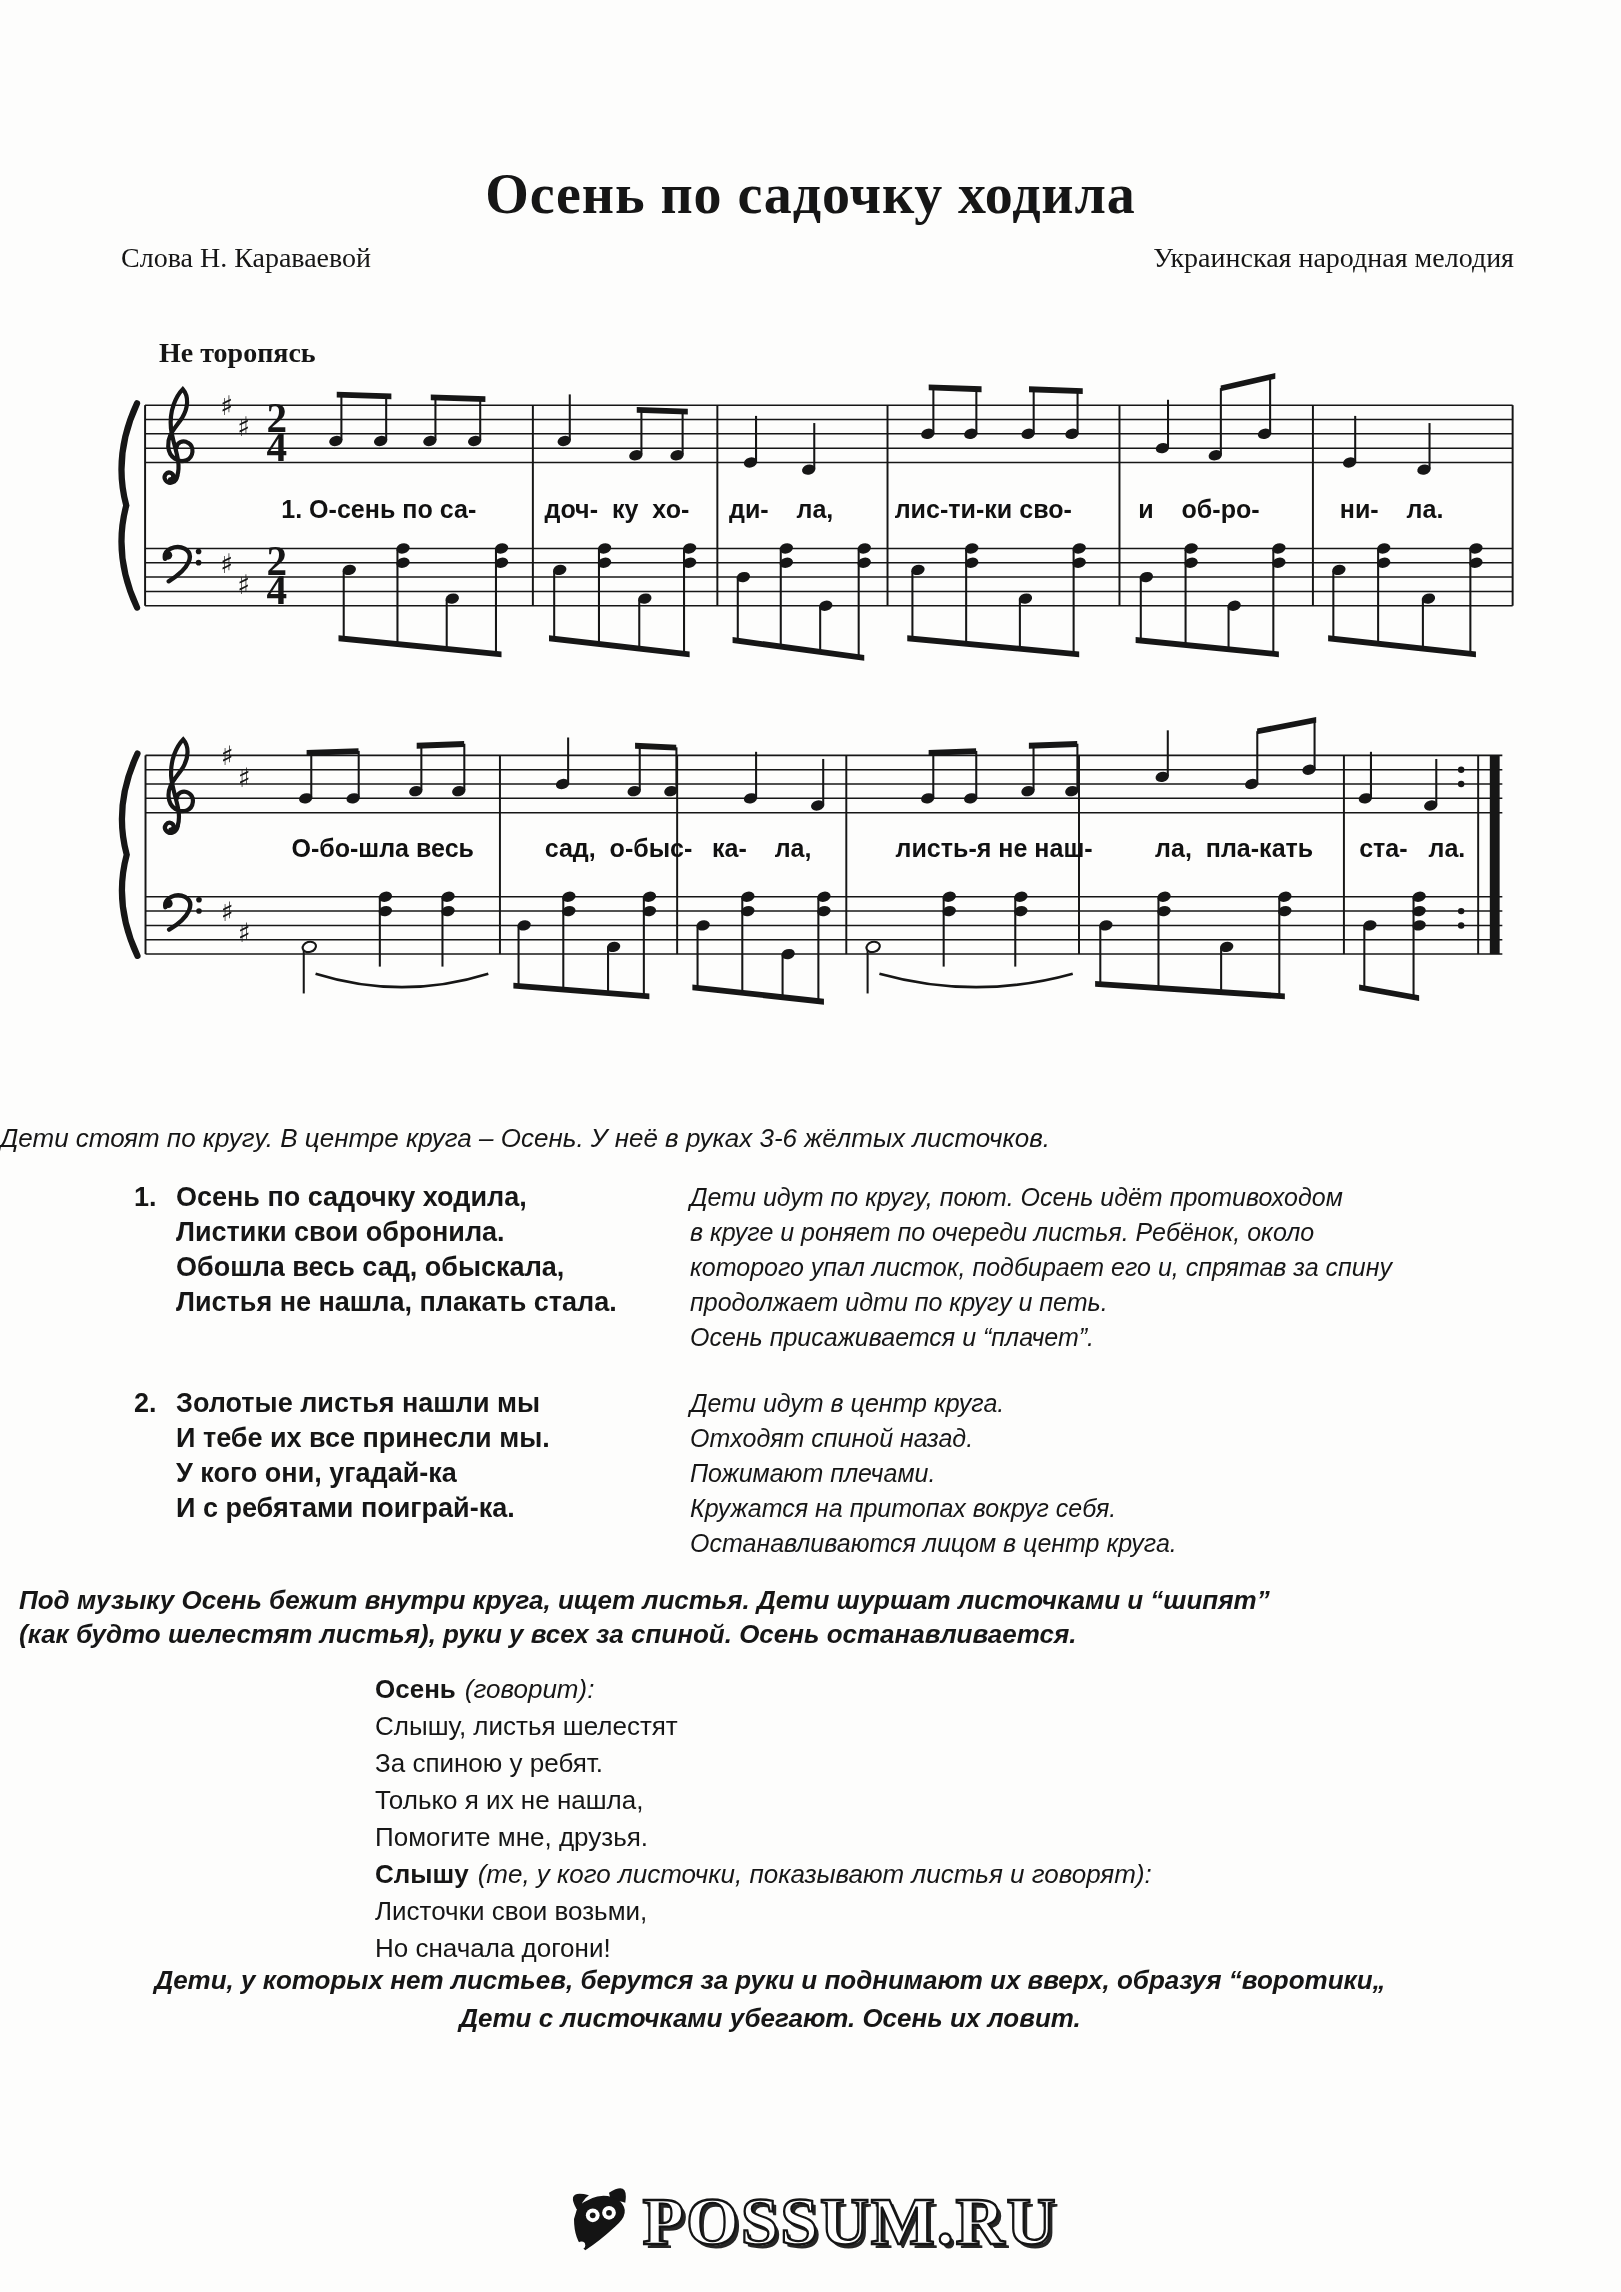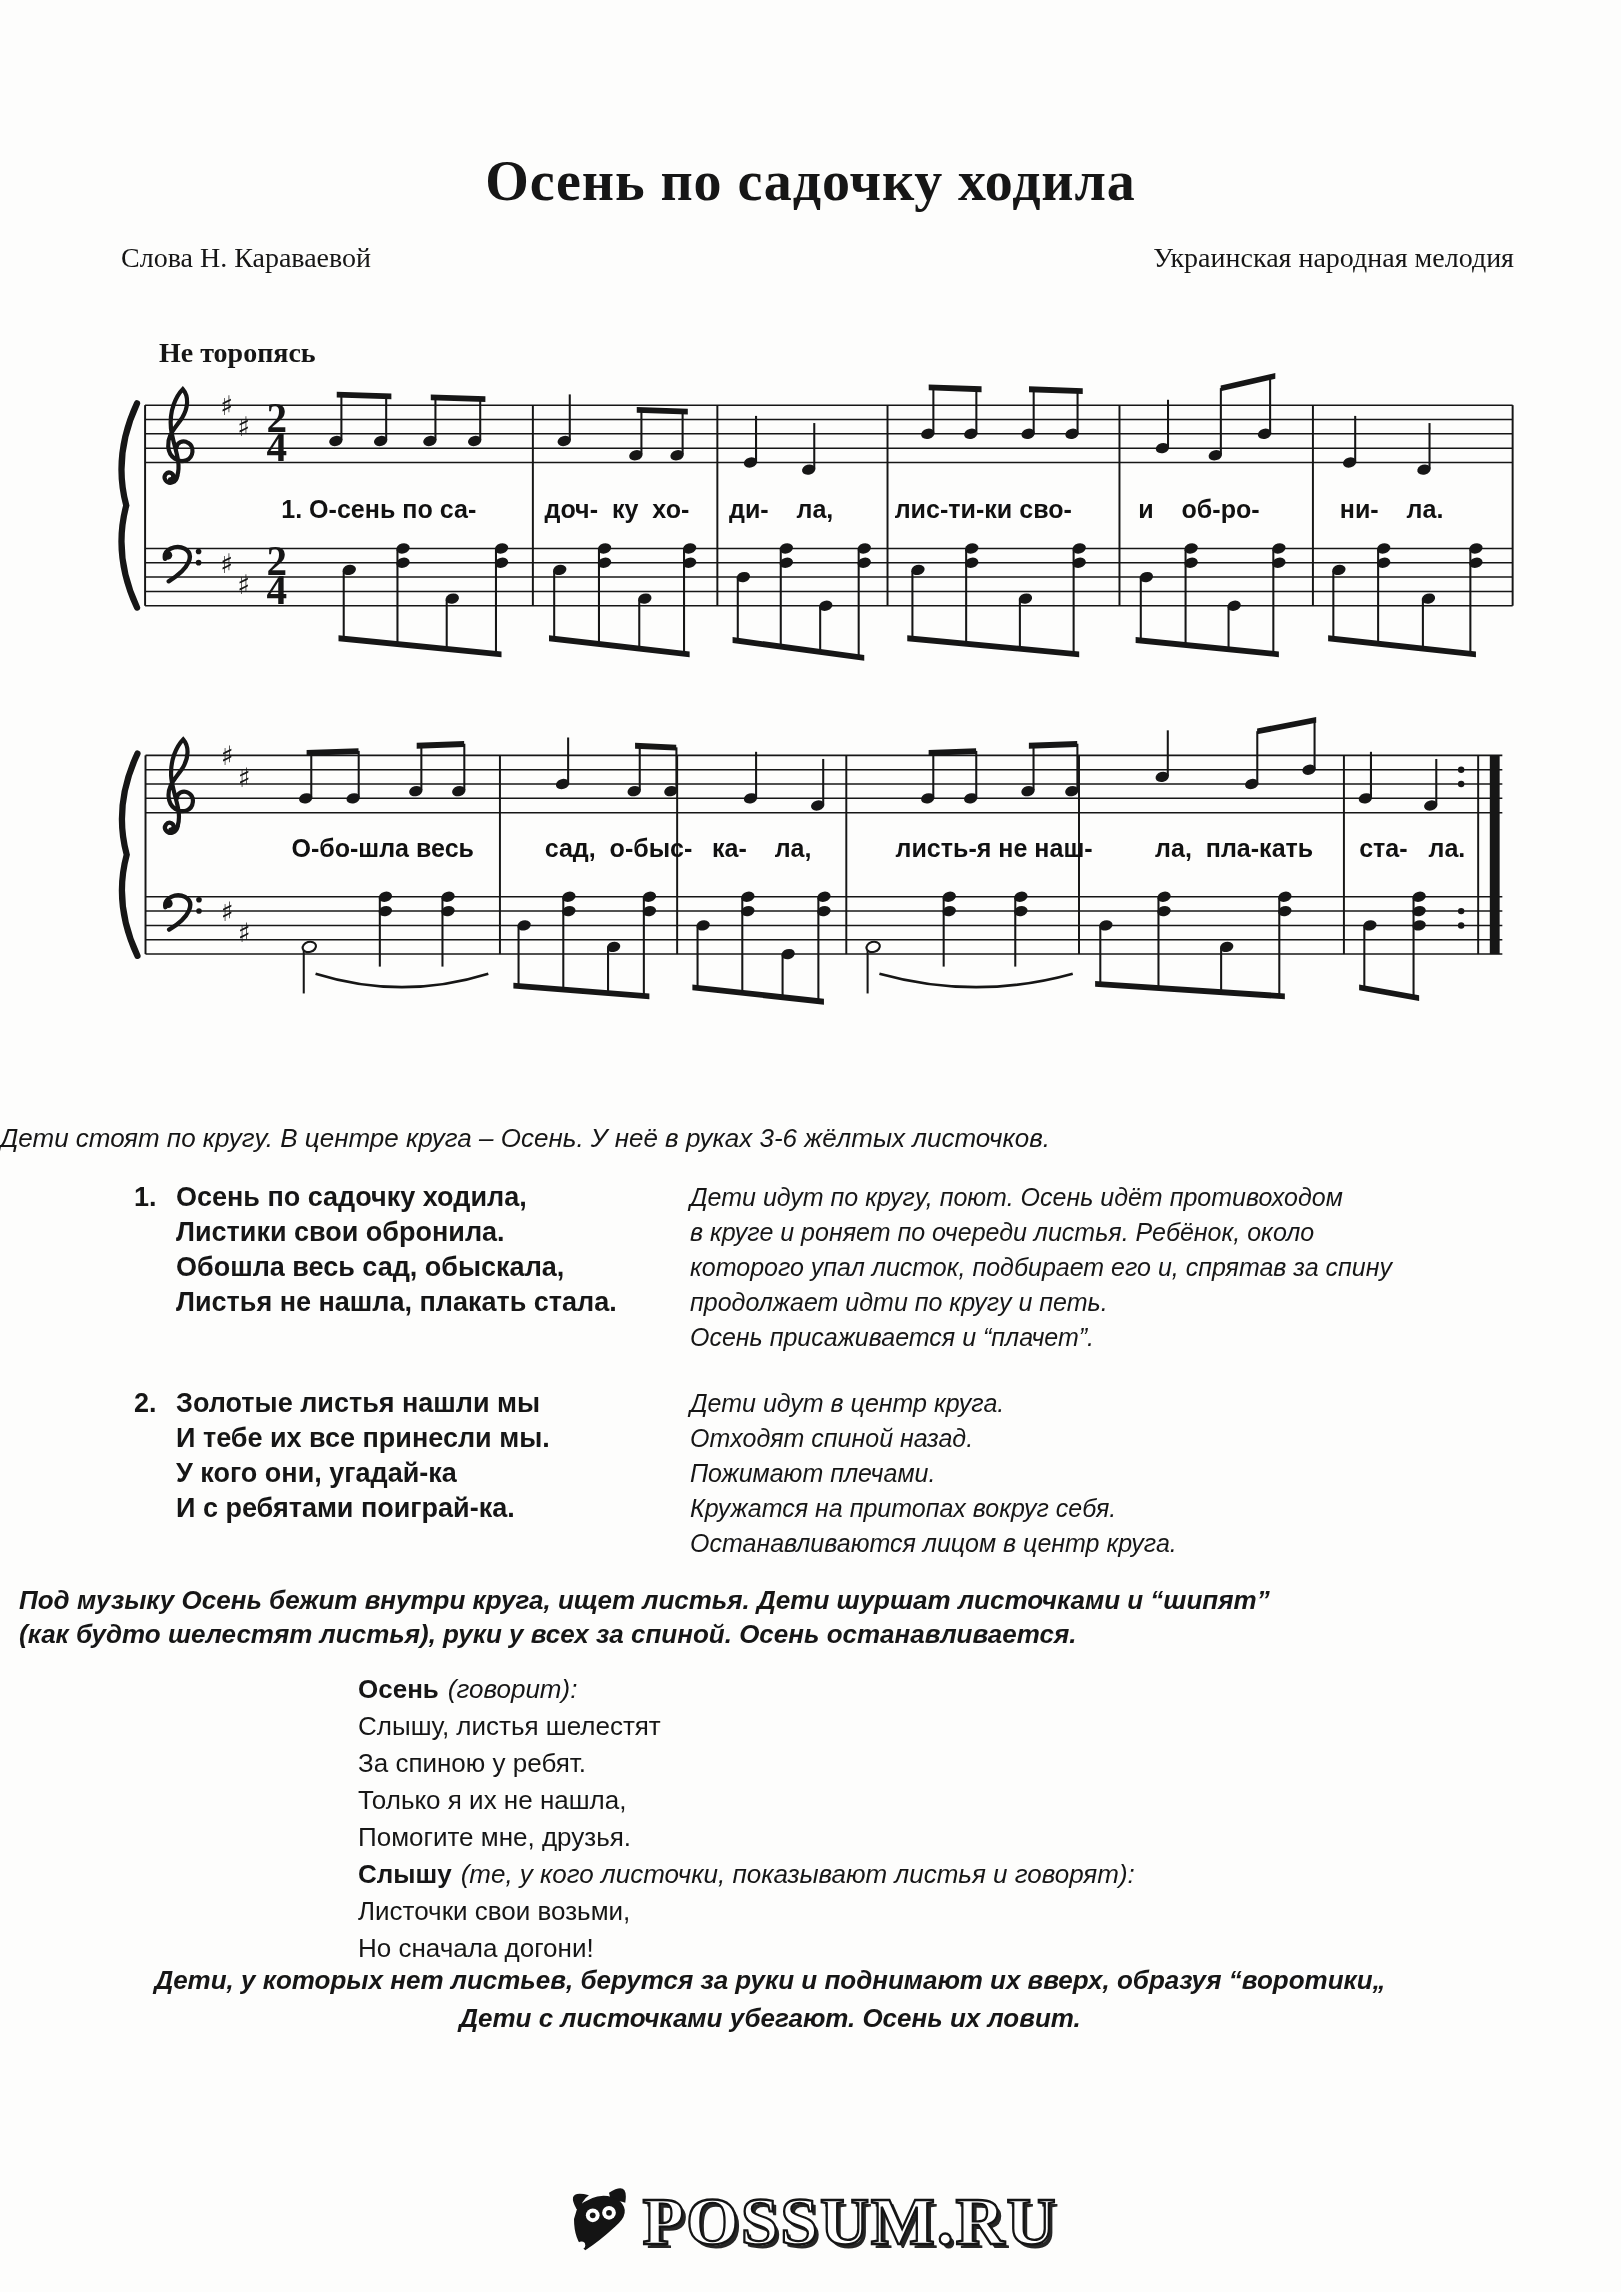--- a/index.html
+++ b/index.html
@@ -1,39 +1,39 @@
 <!DOCTYPE html>
 <html style="font-size:14.3px"><head>
 <meta charset="utf-8">
 <style>
   html,body{margin:0;padding:0}
   body{width:1621px;height:2293px;background:#fdfdfc;position:relative;
        font-family:"Liberation Sans",sans-serif;color:#161616;overflow:hidden}
-  .title{position:absolute;top:111px;left:0;width:100%;text-align:center;
+  .title{position:absolute;top:124px;left:0;width:100%;text-align:center;
          font:bold 56px "Liberation Serif",serif;letter-spacing:0.9px}
   .credits{position:absolute;top:242px;left:121px;right:107px;display:flex;
            justify-content:space-between;font:28px "Liberation Serif",serif}
   .tempo{position:absolute;top:337px;left:159px;font:bold 28px "Liberation Serif",serif}
   .sysvg{position:absolute;left:0;width:1621px}
   #sys1{top:372px;height:309px}
   #sys2{top:716px;height:358px}
   .sh{font:bold 30px "DejaVu Sans",sans-serif;fill:#161616}
   .ts{font:bold 46px "Liberation Serif",serif;fill:#161616}
   .ly{font:600 28px "Liberation Sans",sans-serif;fill:#111;white-space:pre}
   .setup{position:absolute;top:1123px;left:0;width:100%;text-align:left;
          font:italic 26px "Liberation Sans",sans-serif}
   .verse{position:absolute;left:176px;width:515px;font-weight:600;font-size:27px;line-height:35px}
   .vnum{position:absolute;left:-42px;top:0}
   .directions{position:absolute;left:690px;width:743px;font-style:italic;
               font-size:25px;line-height:35px}
   #verse1,#dir1{top:1180px}
   #verse2,#dir2{top:1386px}
   .interlude{position:absolute;top:1583px;left:19px;right:107px;text-align:left;
              font:italic 700 26px "Liberation Sans",sans-serif;line-height:34px}
-  .dialogue{position:absolute;top:1671px;left:358px;width:985px;font-size:26px;line-height:37px}
+  .dialogue{position:absolute;top:1671px;left:375px;width:985px;font-size:26px;line-height:37px}
   .dname{font-weight:bold}
   .dcue{font-style:italic;margin-left:9px}
   .dspeech{}
   .finale{position:absolute;top:1961px;left:0px;right:81px;text-align:center;
           font:italic 700 26px "Liberation Sans",sans-serif;line-height:38px}
   .logo{position:absolute;top:2182px;left:0;width:100%;display:flex;
         justify-content:center;align-items:center;gap:4px}
   .logo-text{font:bold 68px "Liberation Serif",serif;color:#ffffff;
              -webkit-text-stroke:2.3px #141414;letter-spacing:1.8px;
              text-shadow:3.6px 3.6px 0 #262626}

